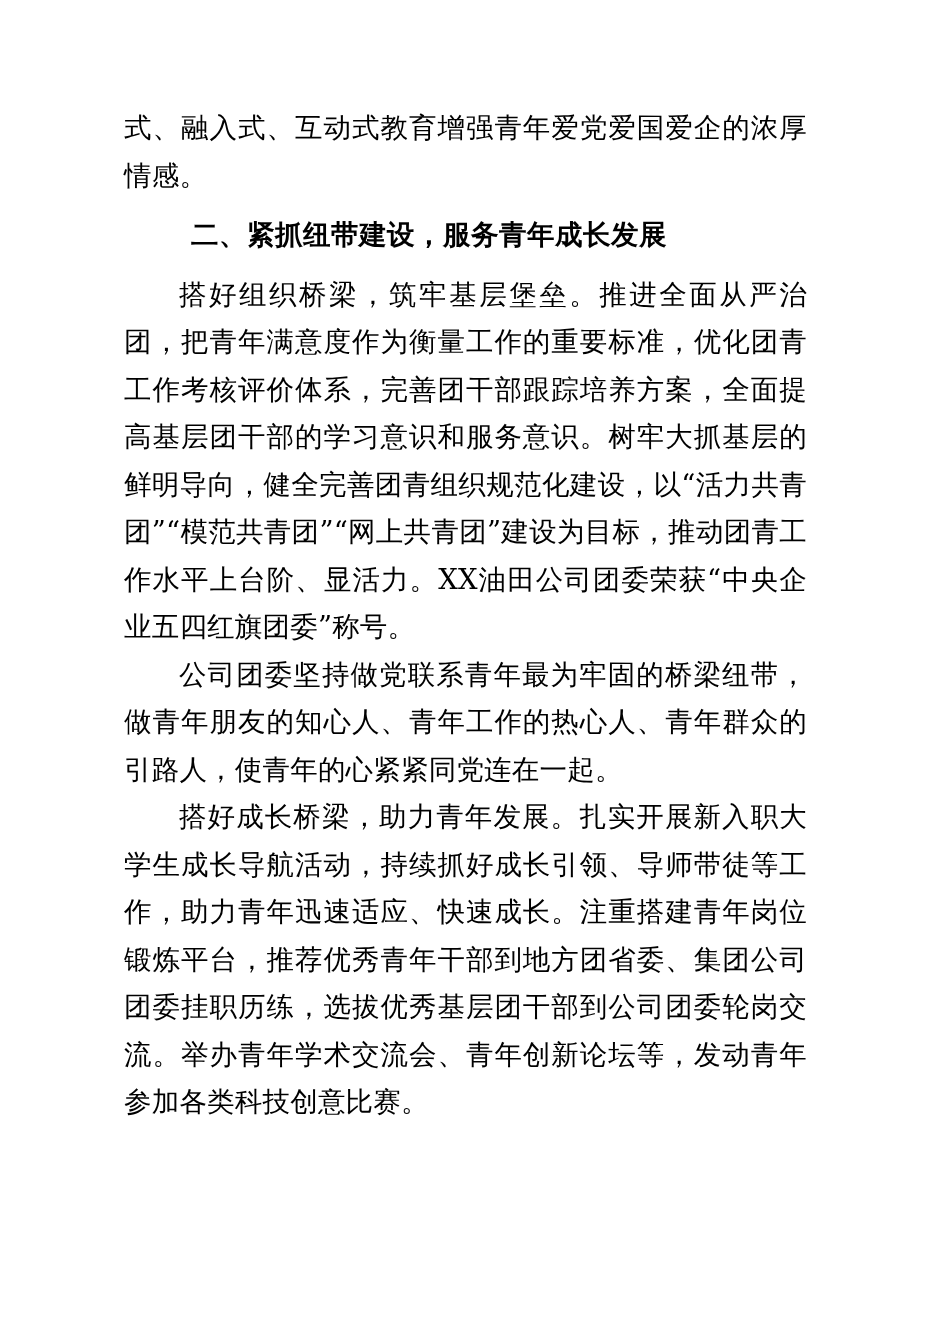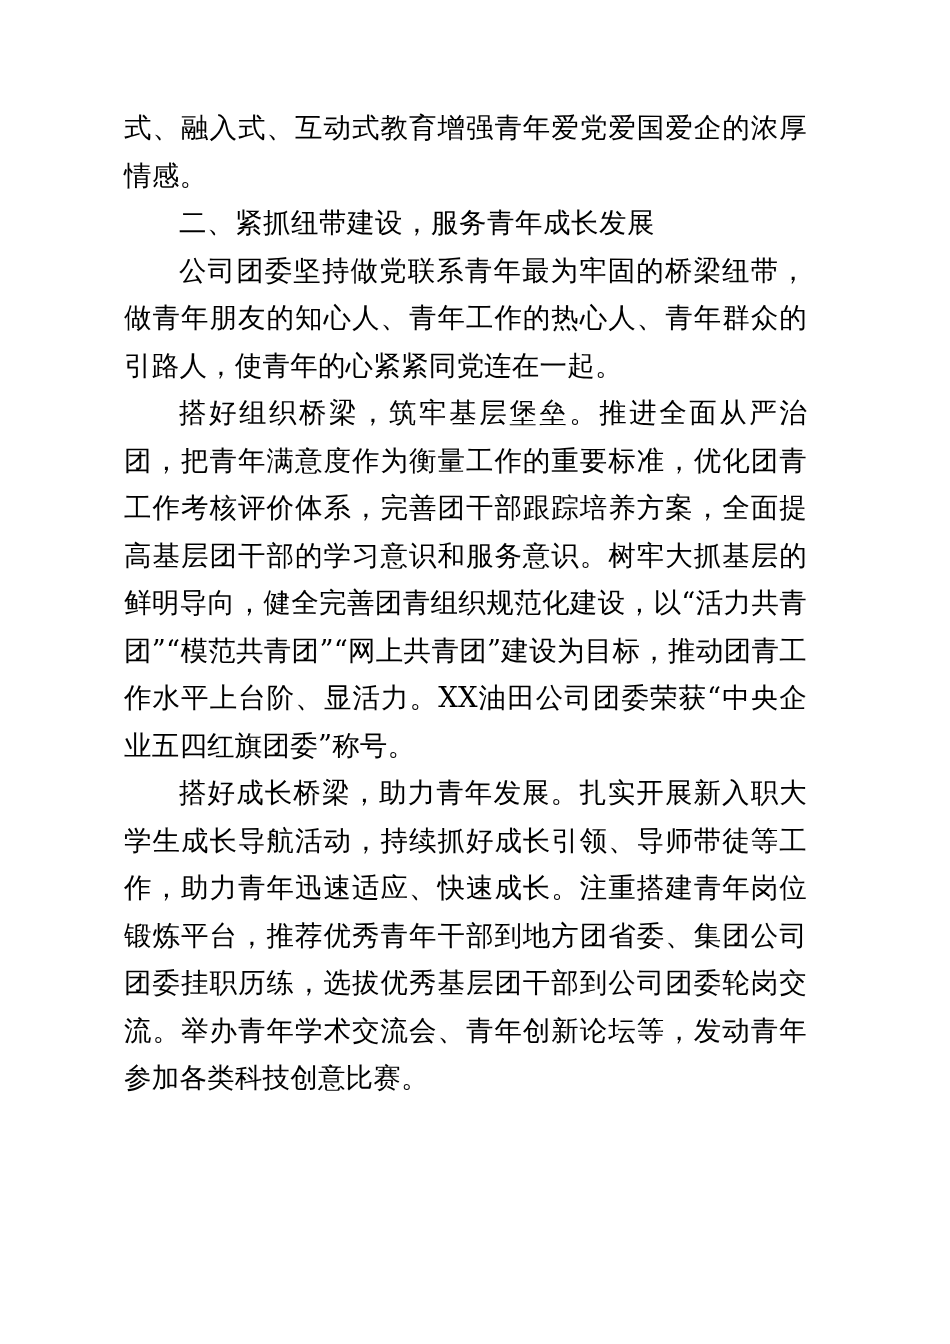--- a/index.html
+++ b/index.html
@@ -30,38 +30,38 @@
   }
   p.para {
     margin: 0;
     text-indent: 2em;
     font-family: "DejaVu Serif", serif;
   }
   p.para.noindent {
     text-indent: 0;
   }
   p.heading {
-    margin: 0;
+    margin: 12px;
     text-indent: 2em;
-    font-weight: normal;
+    font-weight: bold;
     font-family: "DejaVu Sans", sans-serif;
     letter-spacing: 0.5px;
   }
 </style>
 </head>
 <body>
 
 <div class="page">
   <div class="doc-body">
 
     <p class="para noindent">式、融入式、互动式教育增强青年爱党爱国爱企的浓厚情感。</p>
 
 
     <p class="heading">二、紧抓纽带建设，服务青年成长发展</p>
 
+    <p class="para">搭好组织桥梁，筑牢基层堡垒。推进全面从严治团，把青年满意度作为衡量工作的重要标准，优化团青工作考核评价体系，完善团干部跟踪培养方案，全面提高基层团干部的学习意识和服务意识。树牢大抓基层的鲜明导向，健全完善团青组织规范化建设，以“活力共青团”“模范共青团”“网上共青团”建设为目标，推动团青工作水平上台阶、显活力。XX油田公司团委荣获“中央企业五四红旗团委”称号。</p>
+
     <p class="para">公司团委坚持做党联系青年最为牢固的桥梁纽带，做青年朋友的知心人、青年工作的热心人、青年群众的引路人，使青年的心紧紧同党连在一起。</p>
-
-    <p class="para">搭好组织桥梁，筑牢基层堡垒。推进全面从严治团，把青年满意度作为衡量工作的重要标准，优化团青工作考核评价体系，完善团干部跟踪培养方案，全面提高基层团干部的学习意识和服务意识。树牢大抓基层的鲜明导向，健全完善团青组织规范化建设，以“活力共青团”“模范共青团”“网上共青团”建设为目标，推动团青工作水平上台阶、显活力。XX油田公司团委荣获“中央企业五四红旗团委”称号。</p>
 
     <p class="para">搭好成长桥梁，助力青年发展。扎实开展新入职大学生成长导航活动，持续抓好成长引领、导师带徒等工作，助力青年迅速适应、快速成长。注重搭建青年岗位锻炼平台，推荐优秀青年干部到地方团省委、集团公司团委挂职历练，选拔优秀基层团干部到公司团委轮岗交流。举办青年学术交流会、青年创新论坛等，发动青年参加各类科技创意比赛。</p>
 
   </div>
 </div>
 
 </body></html>

